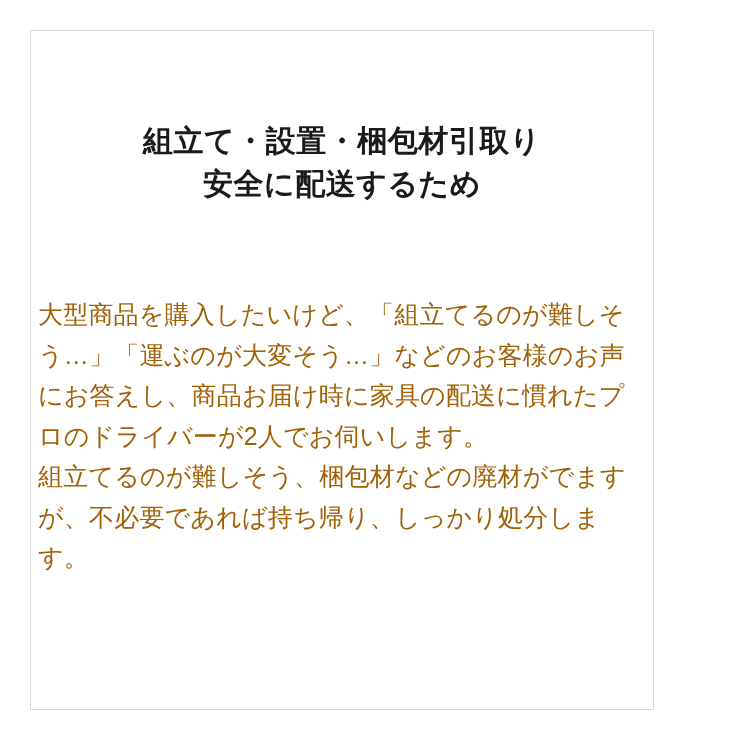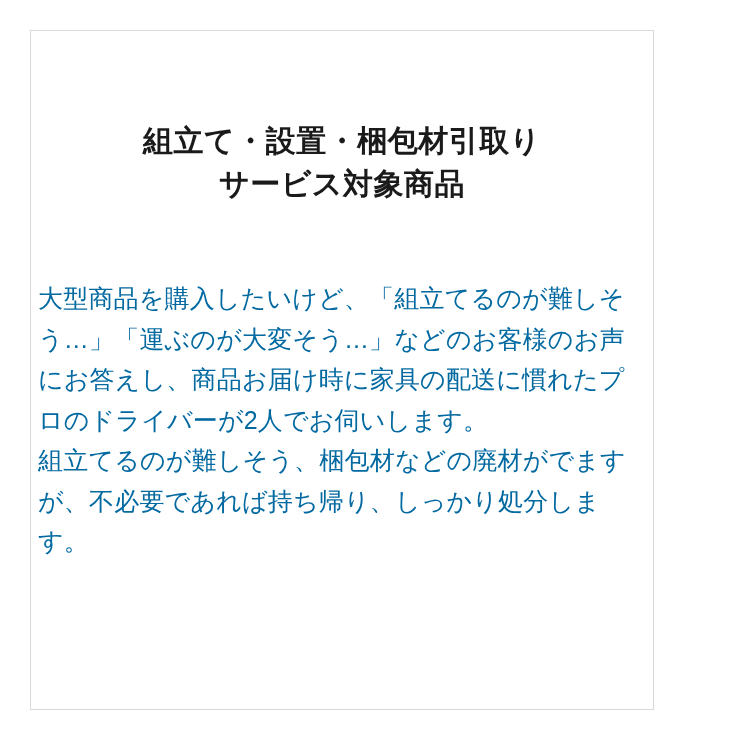--- a/index.html
+++ b/index.html
@@ -49,42 +49,42 @@
     letter-spacing: 0.5px;
   }
   .heading .line {
     display: block;
     white-space: nowrap;
   }
   .body-text {
     position: absolute;
     left: 2px;
     right: 2px;
-    top: 278px;
-    color: #0369a1;
+    top: 294px;
+    color: #a16207;
     font-size: 25px;
     line-height: 1.62;
     font-weight: 400;
     letter-spacing: 0.2px;
     text-align: left;
   }
   .body-text p {
     margin: 0;
   }
 </style>
 </head>
 <body>
 
 <div class="page">
   <div class="frame"></div>
   <div class="content">
 
     <div class="heading">
       <span class="line">組立て・設置・梱包材引取り</span>
-      <span class="line">サービス対象商品</span>
+      <span class="line">安全に配送するため</span>
     </div>
 
     <div class="body-text">
       <p>大型商品を購入したいけど、「組立てるのが難しそう…」「運ぶのが大変そう…」などのお客様のお声にお答えし、商品お届け時に家具の配送に慣れたプロのドライバーが2人でお伺いします。</p>
       <p>組立てるのが難しそう、梱包材などの廃材がでますが、不必要であれば持ち帰り、しっかり処分します。</p>
     </div>
 
   </div>
 </div>
 

